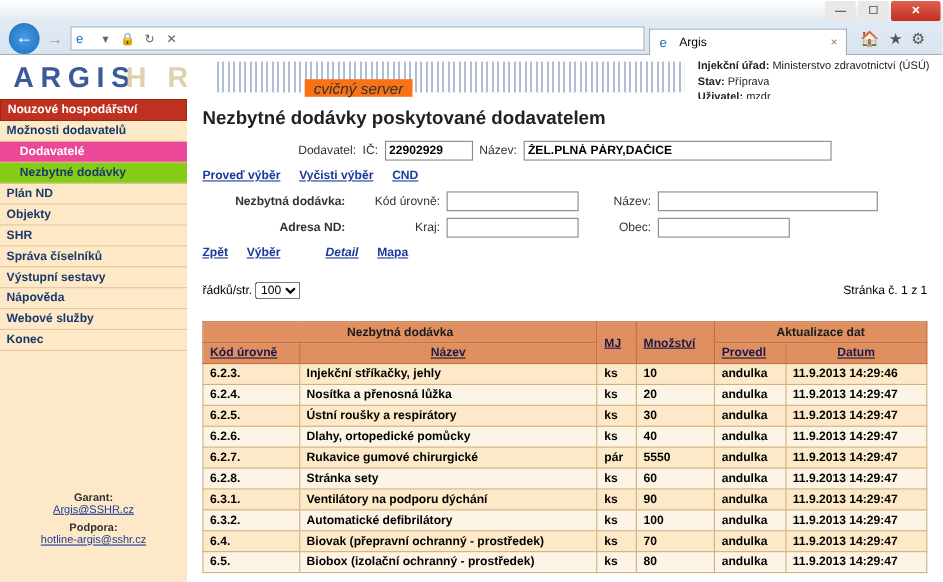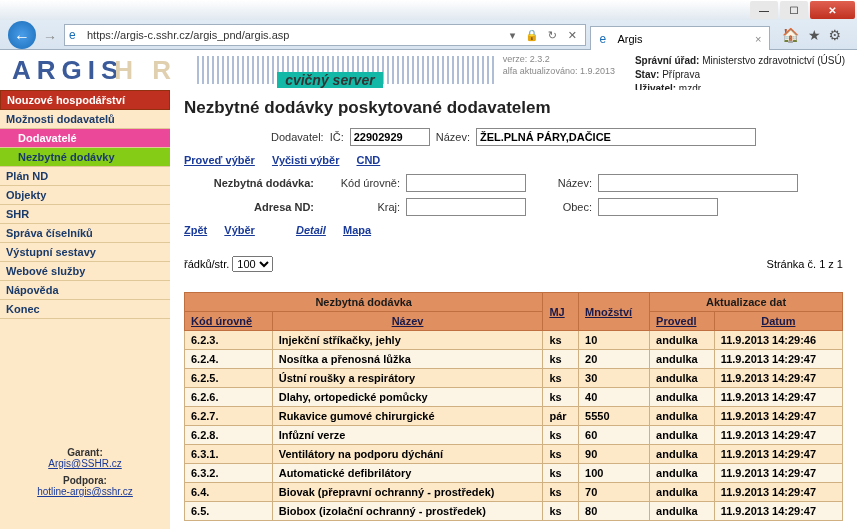--- a/index.html
+++ b/index.html
@@ -25,21 +25,21 @@
     .chrome-right { display: flex; gap: 8px; padding: 0 8px; }
     .chrome-right span { color: #555; font-size: 14px; }
     
     .page { display: flex; flex-direction: column; }
     .header { display: flex; background: #fff; height: 40px; }
     .logo-area { display: flex; align-items: center; padding-left: 12px; }
     .logo-text { font-size: 26px; font-weight: bold; color: #3a5a9a; letter-spacing: 6px; }
     .logo-shadow { font-size: 26px; font-weight: bold; color: #e0d0b0; letter-spacing: 6px; margin-left: -10px; }
     .header-mid { flex: 1; position: relative; display: flex; align-items: flex-end; }
     .stripes { position: absolute; left: 20px; right: 0; top: 6px; height: 28px; background: repeating-linear-gradient(to right, #3a5a9a 0, #3a5a9a 2px, transparent 2px, transparent 5px); opacity: 0.4; }
-    .srv-label { position: relative; background: #14b8a6; font-weight: bold; font-style: italic; color: #333; font-size: 14px; padding: 0 8px; margin-left: 100px; margin-bottom: 2px; margin-top: 47px; }
+    .srv-label { position: relative; background: #f97316; font-weight: normal; font-style: italic; color: #333; font-size: 14px; padding: 0 8px; margin-left: 100px; margin-bottom: 2px; margin-top: 47px; }
     .version-box { font-size: 9px; color: #888; padding: 4px 8px; line-height: 1.3; }
     .header-right { font-size: 10px; padding: 4px 12px; line-height: 1.4; color: #222; }
     .header-right b { font-weight: bold; }
     
     .content { display: flex; }
     .sidebar { width: 170px; background: #fde8c8; padding: 0; font-size: 11px; }
     .sb-section { background: #c03020; color: #fff; font-weight: bold; padding: 3px 6px; border: 1px solid #903010; }
     .sb-item { padding: 3px 6px; color: #1a3a6a; border-bottom: 1px solid #e0c898; cursor: pointer; font-weight: bold; }
     .sb-item.sub { padding-left: 18px; background: #f0c088; font-weight: normal; }
     .sb-item.sub.active { background: #ec4899; color: #fff; font-weight: bold; }
@@ -76,21 +76,20 @@
   <div class="titlebar">
     <span class="win-btn win-min">—</span>
     <span class="win-btn win-max">☐</span>
     <span class="win-btn win-close">✕</span>
   </div>
   <div class="navbar">
     <span class="nav-back">←</span>
     <span class="nav-fwd">→</span>
     <div class="addr-bar">
       <span class="ie-icon">e</span>
-      <span class="addr-url">https://argis-c.sshr.cz/argis_pnd/argis.asp</span>
       <div class="addr-btns">
         <span class="addr-btn">▾</span>
         <span class="addr-btn">🔒</span>
         <span class="addr-btn">↻</span>
         <span class="addr-btn">✕</span>
       </div>
     </div>
     <div class="tab">
       <span class="ie-icon">e</span>
       <span>Argis</span>
@@ -107,44 +106,40 @@
 <div class="page">
   <div class="header">
     <div class="logo-area">
       <span class="logo-text">ARGIS</span>
       <span class="logo-shadow">H R</span>
     </div>
     <div class="header-mid">
       <div class="stripes"></div>
       <span class="srv-label">cvičný server</span>
     </div>
-    <div class="version-box">
-      <div>verze: 2.3.2</div>
-      <div>alfa aktualizováno: 1.9.2013</div>
-    </div>
     <div class="header-right">
-      <div><b>Správní úřad:</b> <span>Ministerstvo zdravotnictví (ÚSÚ)</span></div>
+      <div><b>Injekční úřad:</b> <span>Ministerstvo zdravotnictví (ÚSÚ)</span></div>
       <div><b>Stav:</b> <span>Příprava</span></div>
       <div><b>Uživatel:</b> <span>mzdr</span></div>
     </div>
   </div>
 
   <div class="content">
     <div class="sidebar">
       <div class="sb-section">Nouzové hospodářství</div>
       <div class="sb-item">Možnosti dodavatelů</div>
       <div class="sb-item sub active">Dodavatelé</div>
       <div class="sb-item sub2">Nezbytné dodávky</div>
       <div class="sb-item">Plán ND</div>
       <div class="sb-item">Objekty</div>
       <div class="sb-item">SHR</div>
       <div class="sb-item">Správa číselníků</div>
       <div class="sb-item">Výstupní sestavy</div>
+      <div class="sb-item">Nápověda</div>
       <div class="sb-item">Webové služby</div>
-      <div class="sb-item">Nápověda</div>
       <div class="sb-item">Konec</div>
       <div class="sb-garant">
         <div><b>Garant:</b></div>
         <a>Argis@SSHR.cz</a>
         <div style="margin-top:6px"><b>Podpora:</b></div>
         <a>hotline-argis@sshr.cz</a>
       </div>
     </div>
 
     <div class="main">
@@ -245,21 +240,21 @@
             <tr class="odd">
               <td>6.2.7.</td>
               <td>Rukavice gumové chirurgické</td>
               <td>pár</td>
               <td>5550</td>
               <td>andulka</td>
               <td>11.9.2013 14:29:47</td>
             </tr>
             <tr class="even">
               <td>6.2.8.</td>
-              <td>Infůzní verze</td>
+              <td>Stránka sety</td>
               <td>ks</td>
               <td>60</td>
               <td>andulka</td>
               <td>11.9.2013 14:29:47</td>
             </tr>
             <tr class="odd">
               <td>6.3.1.</td>
               <td>Ventilátory na podporu dýchání</td>
               <td>ks</td>
               <td>90</td>

